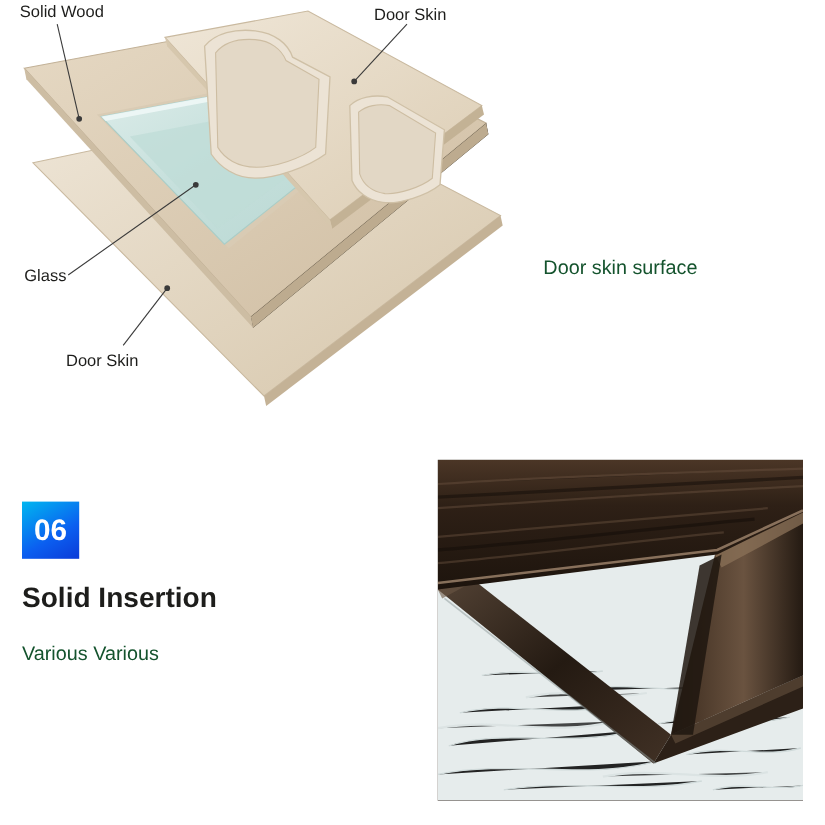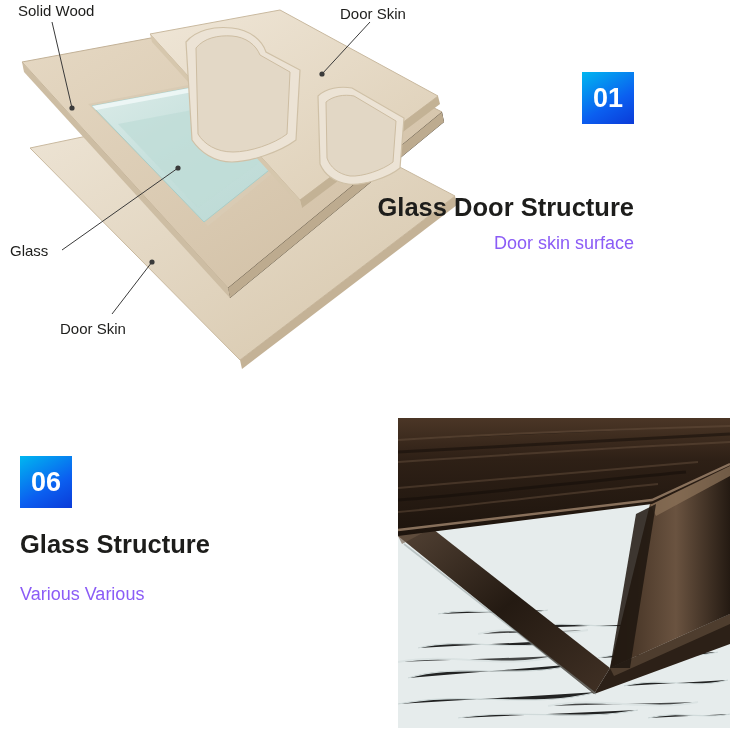--- a/index.html
+++ b/index.html
@@ -44,21 +44,21 @@
     font-weight: bold;
     color: #1d1d1b;
     white-space: nowrap;
   }
   #title-01 { right: 20px; top: 193px; }
   #title-02 { left: 20px; top: 530px; }
 
   .block-sub {
     position: absolute;
     font-size: 18px;
-    color: #8b5cf6;
+    color: #14532d;
     white-space: nowrap;
   }
   #sub-01-a { right: 20px; top: 233px; }
   #sub-01-b { right: 20px; top: 262px; }
   #sub-02-a { left: 20px; top: 584px; }
 
   
   #door-illustration {
     position: absolute;
     left: 0; top: 0;
@@ -68,21 +68,21 @@
   #door-illustration svg { display: block; }
 
   .callout-label {
     position: absolute;
     font-size: 15px;
     color: #1d1d1b;
     white-space: nowrap;
   }
   #lbl-solid-wood { left: 18px; top: 2px; }
   #lbl-door-skin-top { left: 340px; top: 5px; }
-  #lbl-glass { left: 10px; top: 242px; }
+  #lbl-glass { left: 22px; top: 242px; }
   #lbl-door-skin-bottom { left: 60px; top: 320px; }
 
   
   #photo-frame {
     position: absolute;
     left: 398px;
     top: 418px;
     width: 332px;
     height: 310px;
     overflow: hidden;
@@ -174,29 +174,27 @@
         <circle cx="152" cy="262" r="2.6"></circle>
       </g>
     </svg>
   </div>
 
   <div class="callout-label" id="lbl-solid-wood">Solid Wood</div>
   <div class="callout-label" id="lbl-door-skin-top">Door Skin</div>
   <div class="callout-label" id="lbl-glass">Glass</div>
   <div class="callout-label" id="lbl-door-skin-bottom">Door Skin</div>
 
-  <div class="badge" id="badge-01">01</div>
-
-  <div class="block-title" id="title-01">Glass Door Structure</div>
+
   <div class="block-sub" id="sub-01-a">Door skin surface</div>
 </div>
 
 <div id="section-02">
   <div class="badge" id="badge-02">06</div>
-  <div class="block-title" id="title-02">Glass Structure</div>
+  <div class="block-title" id="title-02">Solid Insertion</div>
   <div class="block-sub" id="sub-02-a">Various Various</div>
 
   <div id="photo-frame">
     <svg width="332" height="310" viewBox="0 0 332 310" xmlns="http://www.w3.org/2000/svg">
       <defs>
         <linearGradient id="pWoodTop" x1="0" y1="0" x2="0" y2="1">
           <stop offset="0%" stop-color="#4b3626"></stop>
           <stop offset="35%" stop-color="#2e2016"></stop>
           <stop offset="100%" stop-color="#1d140d"></stop>
         </linearGradient>

